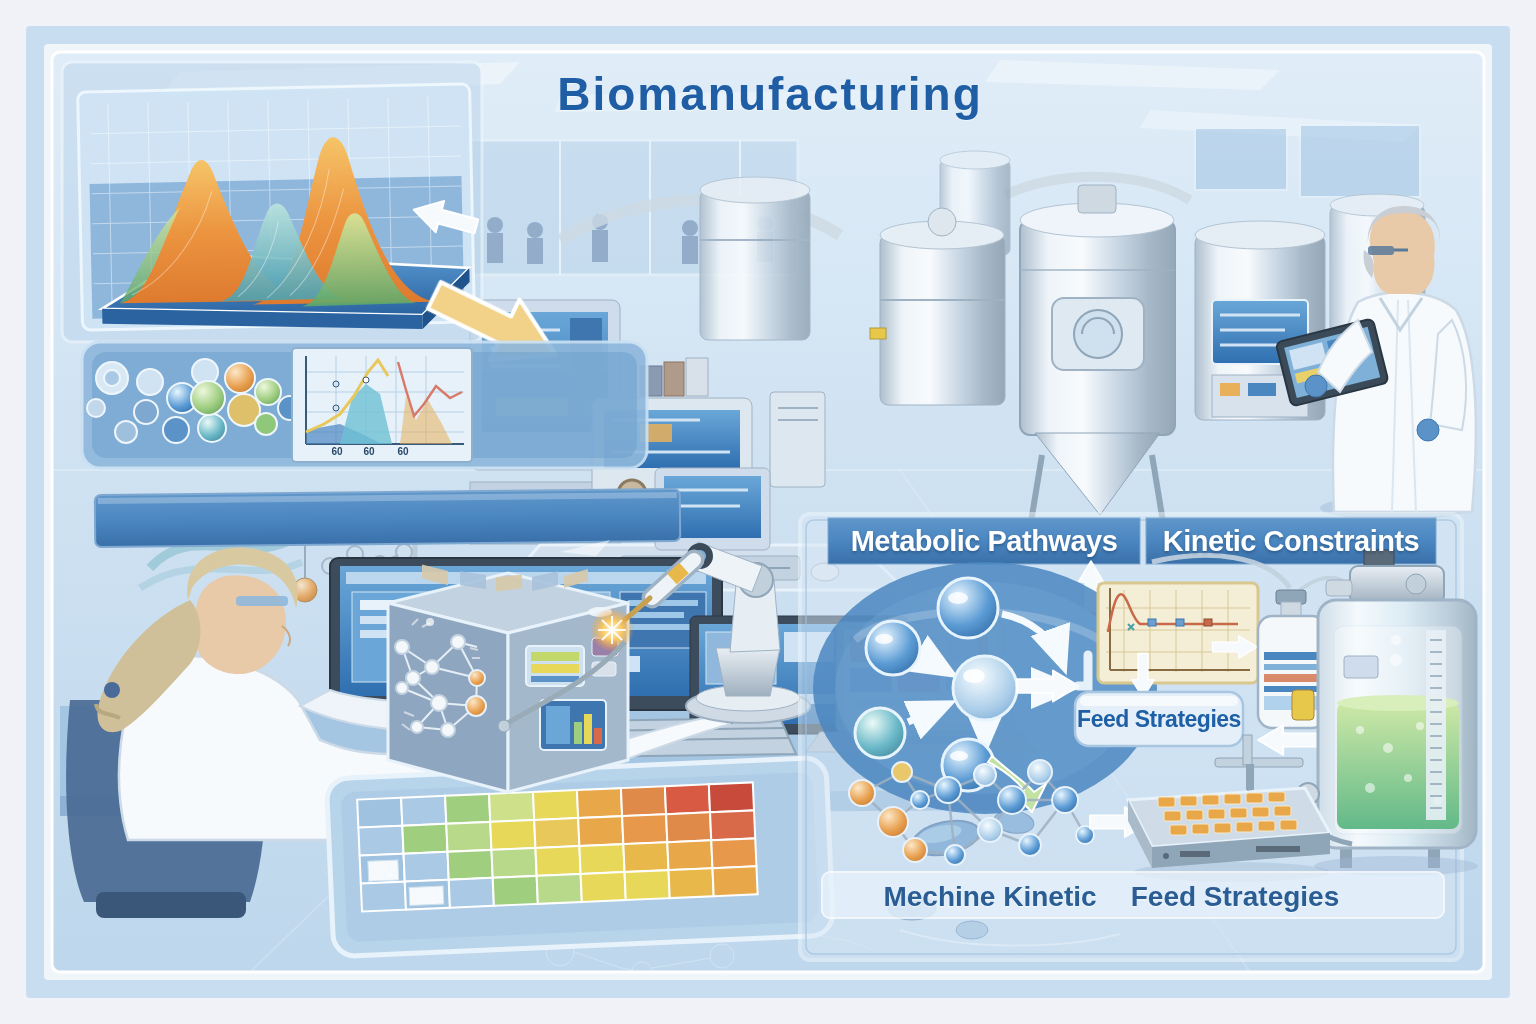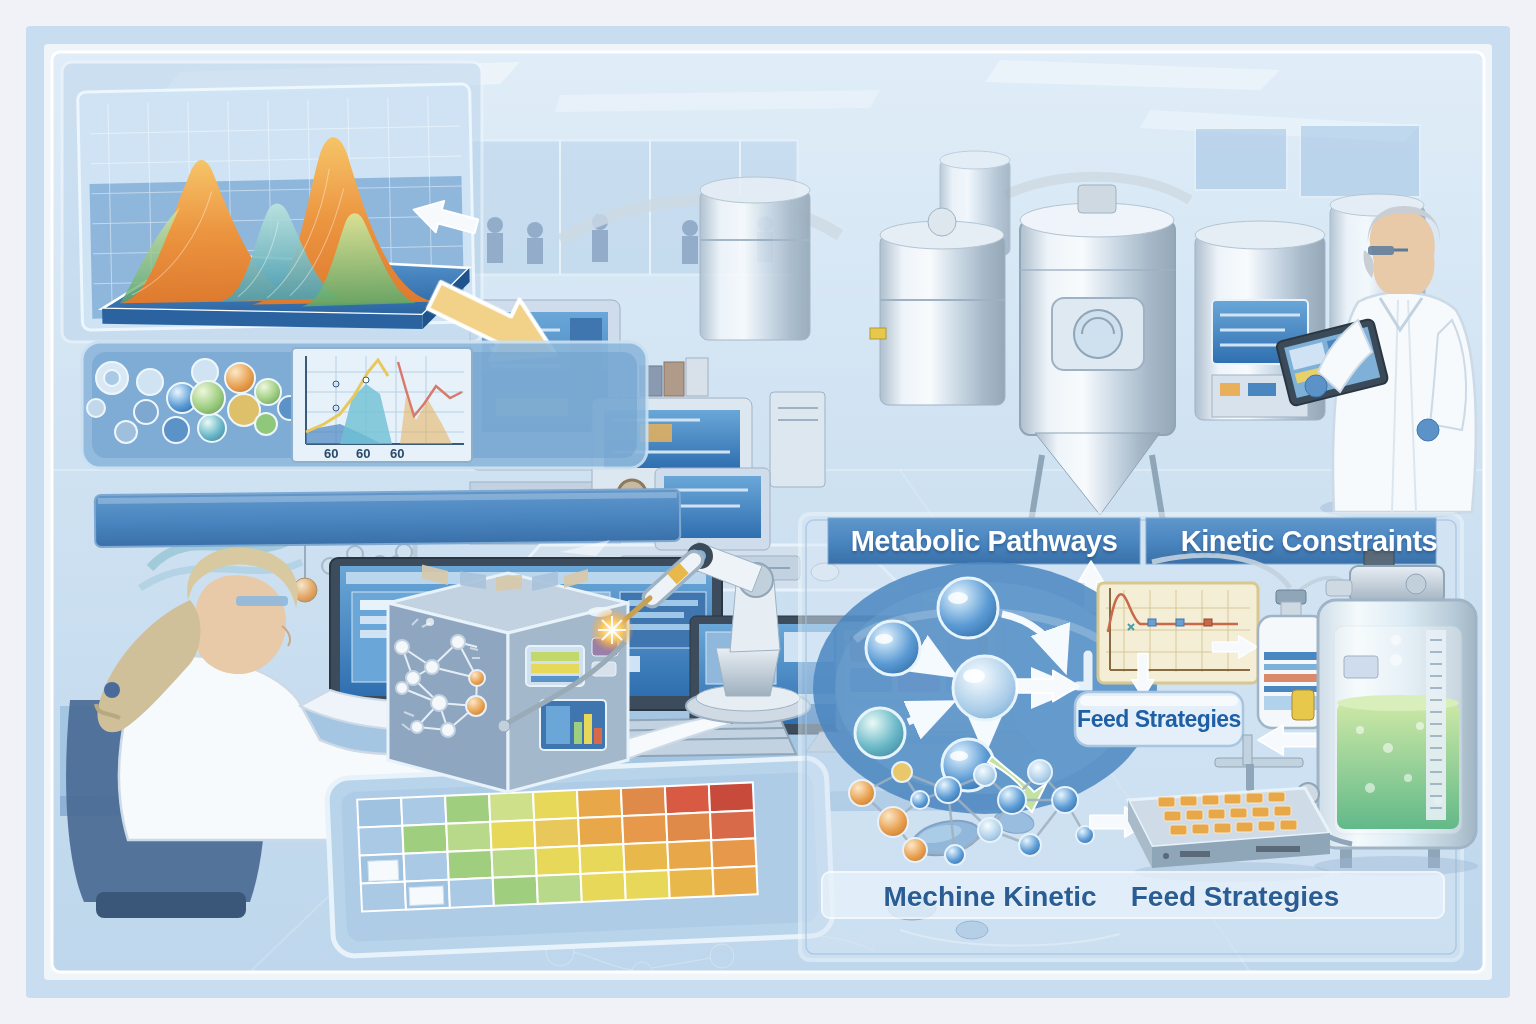--- a/index.html
+++ b/index.html
@@ -5,21 +5,21 @@
   html,body{margin:0;padding:0;background:#eef1f6;}
   .stage{position:relative;width:1536px;height:1024px;font-family:"Liberation Sans",sans-serif;overflow:hidden;}
   .stage svg{position:absolute;left:0;top:0;}
   .txt{position:absolute;display:flex;align-items:center;justify-content:center;text-align:center;font-weight:bold;}
   .title{font-size:46px;letter-spacing:2px;color:#1f5ea5;text-shadow:0 1px 0 rgba(255,255,255,.5);}
   .banner-txt{color:#ffffff;text-shadow:0 2px 3px rgba(25,55,95,.45);}
   .gb{font-size:40px;letter-spacing:.5px;}
   .hdr{font-size:29px;letter-spacing:-.5px;}
   .feedbox-txt{font-size:23px;letter-spacing:-.5px;color:#1e5fa6;}
   .bot-label{font-size:28px;color:#2a5d94;text-shadow:0 1px 1px rgba(255,255,255,.6);}
-  .tick{position:absolute;width:26px;text-align:left;font-size:13px;color:#2a4a6a;font-weight:bold;}
+  .tick{position:absolute;width:26px;text-align:center;font-size:10px;color:#2a4a6a;font-weight:bold;}
 </style>
 </head>
 <body>
 
 <div class="stage">
 
 <svg width="1536" height="1024" viewBox="0 0 1536 1024">
   <defs>
     <linearGradient id="bgGrad" x1="0" y1="0" x2="0" y2="1">
       <stop offset="0" stop-color="#e0edf8"></stop>
@@ -792,25 +792,26 @@
         <rect x="1256" y="846" width="44" height="6" fill="#5a6a78"></rect>
         <circle cx="1166" cy="856" r="3" fill="#5a6a78"></circle>
       </g>
 
       <rect x="822" y="872" width="622" height="46" rx="8" fill="#e8f2fa" opacity=".75" stroke="#ffffff" stroke-width="2"></rect>
       <path d="M900,930 C960,950 1060,950 1120,934" stroke="#ffffff" fill="none" opacity=".3" stroke-width="2"></path>
     </g>
   </g>
 </svg>
 
+<div class="txt title" style="left:420px;top:66px;width:700px;height:56px;">Biomanufacturing</div>
 
 
 <div class="txt banner-txt hdr" style="left:828px;top:518px;width:312px;height:46px;">Metabolic Pathways</div>
 
-<div class="txt banner-txt hdr" style="left:1146px;top:518px;width:290px;height:46px;padding-left:18px;">Kinetic Constraints</div>
+<div class="txt banner-txt hdr" style="left:1146px;top:518px;width:290px;height:46px;">Kinetic Constraints</div>
 
 <div class="txt feedbox-txt" style="left:1075px;top:694px;width:168px;height:50px;">Feed Strategies</div>
 
 <div class="txt bot-label" style="left:840px;top:878px;width:300px;height:38px;">Mechine Kinetic</div>
 
 <div class="txt bot-label" style="left:1100px;top:878px;width:270px;height:38px;">Feed Strategies</div>
 
 <div class="tick" style="left:324px;top:446px;">60</div>
 <div class="tick" style="left:356px;top:446px;">60</div>
 <div class="tick" style="left:390px;top:446px;">60</div>

